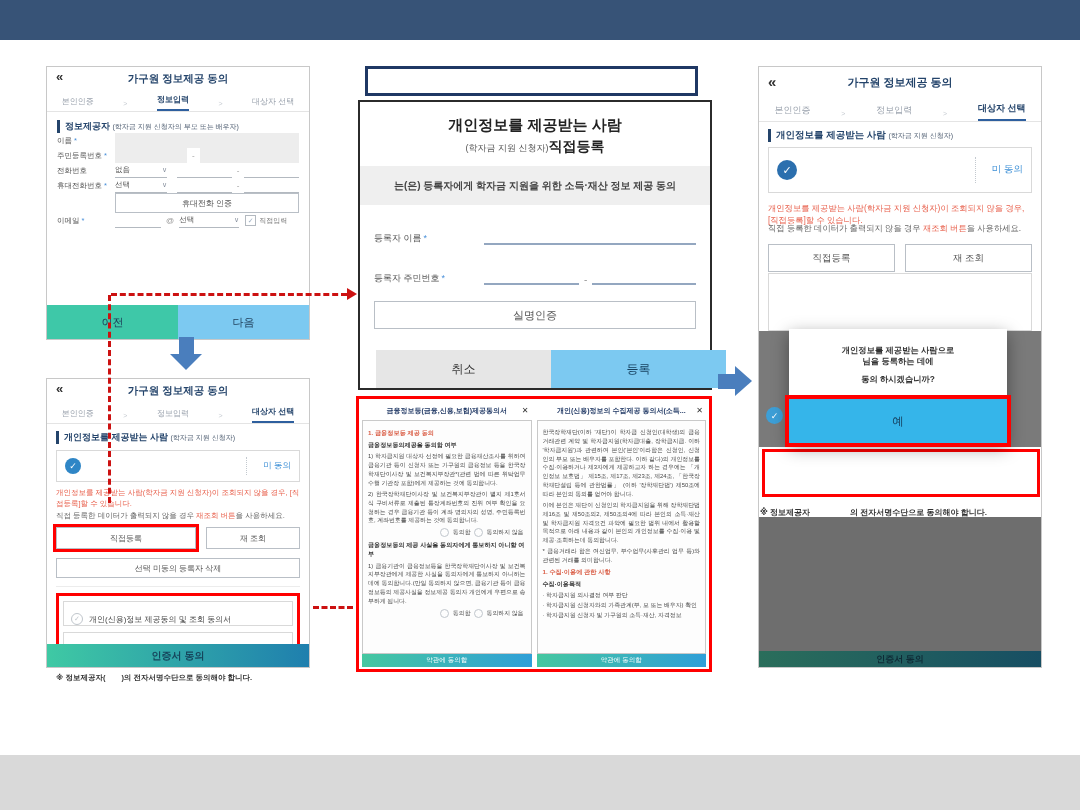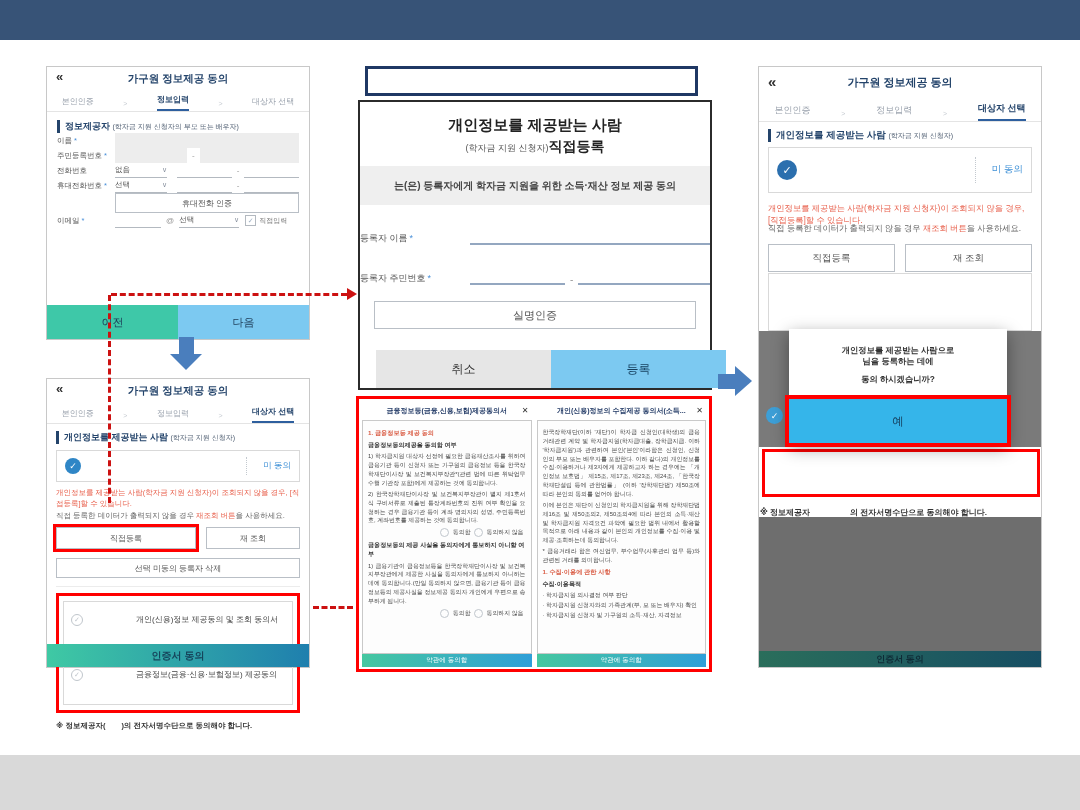--- a/index.html
+++ b/index.html
@@ -50,35 +50,35 @@
   .miwrap{margin-left:auto;border-left:1px dotted #c3c9cf;padding-left:16px;font-size:8.5px;color:#3c8fd6;height:60%;display:flex;align-items:center;}
   .noticered{color:#e8604c;font-size:7.5px;line-height:1.4;margin:6px 0 0 0;}
   .noticegray{color:#666;font-size:7.5px;margin:2px 0 0 0;}
   .noticegray .em{color:#e8604c;}
   .dualbtns{display:flex;gap:10px;margin-top:6px;}
   .dualbtns .obtn{flex:1;height:20px;}
   .hl-red{box-shadow:0 0 0 3px #f00;}
   .fullbtn{height:18px;margin-top:9px;}
   .sep-line{border-top:1px solid #ececec;margin:8px 0 0 0;}
   .redgroup{border:3px solid #f00;padding:5px 4px;margin-top:6px;}
-  .docrow{border:1px solid #d9d9d9;height:23px;display:flex;align-items:flex-start;padding:12px 7px;font-size:8px;color:#444;gap:47px;}
+  .docrow{border:1px solid #d9d9d9;height:23px;display:flex;align-items:flex-end;padding:0 7px;font-size:8px;color:#444;}
   .docrow + .docrow{margin-top:6px;}
   .radio{width:10px;height:10px;border-radius:50%;border:1px solid #c0c6cc;color:#c0c6cc;font-size:7px;display:flex;align-items:center;justify-content:center;margin-right:6px;flex:none;}
   .footnote{font-size:7.5px;color:#333;font-weight:bold;margin-top:8px;}
   .gap{display:inline-block;}
   .certbar{position:absolute;left:0;bottom:0;width:100%;display:flex;align-items:center;justify-content:center;font-size:10px;font-weight:bold;color:#16455c;background:linear-gradient(90deg,#3fc9a4,#1f7fae);}
 
   
   .modal{border:2px solid #2b2b2b;background:#fff;}
   .mtitle{text-align:center;font-size:15px;font-weight:bold;color:#222;margin-top:14px;}
   .msub{text-align:center;margin-top:2px;}
   .msub .small{font-size:9px;color:#555;}
   .msub .big{font-size:14px;font-weight:bold;color:#222;}
   .mdesc{background:#efefef;margin-top:10px;padding:12px 26px;text-align:center;font-size:10px;font-weight:bold;color:#444;line-height:1.5;}
-  .mrow{display:flex;align-items:flex-end;padding:0 0;margin-top:22px;}
+  .mrow{display:flex;align-items:flex-end;padding:0 14px;margin-top:22px;}
   .mlabel{font-size:9px;color:#555;width:110px;flex:none;}
   .muline{border-bottom:2px solid #94a7c0;height:16px;flex:1;}
   .muline.half{flex:none;width:95px;}
   .mverify{margin:16px 14px 0 14px;height:26px;font-size:11px;text-align:center;}
   .mbtns{position:absolute;left:16px;bottom:0;width:100%;height:38px;display:flex;}
   .mbtn{flex:1;display:flex;align-items:center;justify-content:center;font-size:12px;}
   .mbtn.cancel{background:#e6e6e6;color:#333;}
   .mbtn.register{background:#7cc9f1;color:#16405f;}
 
   

